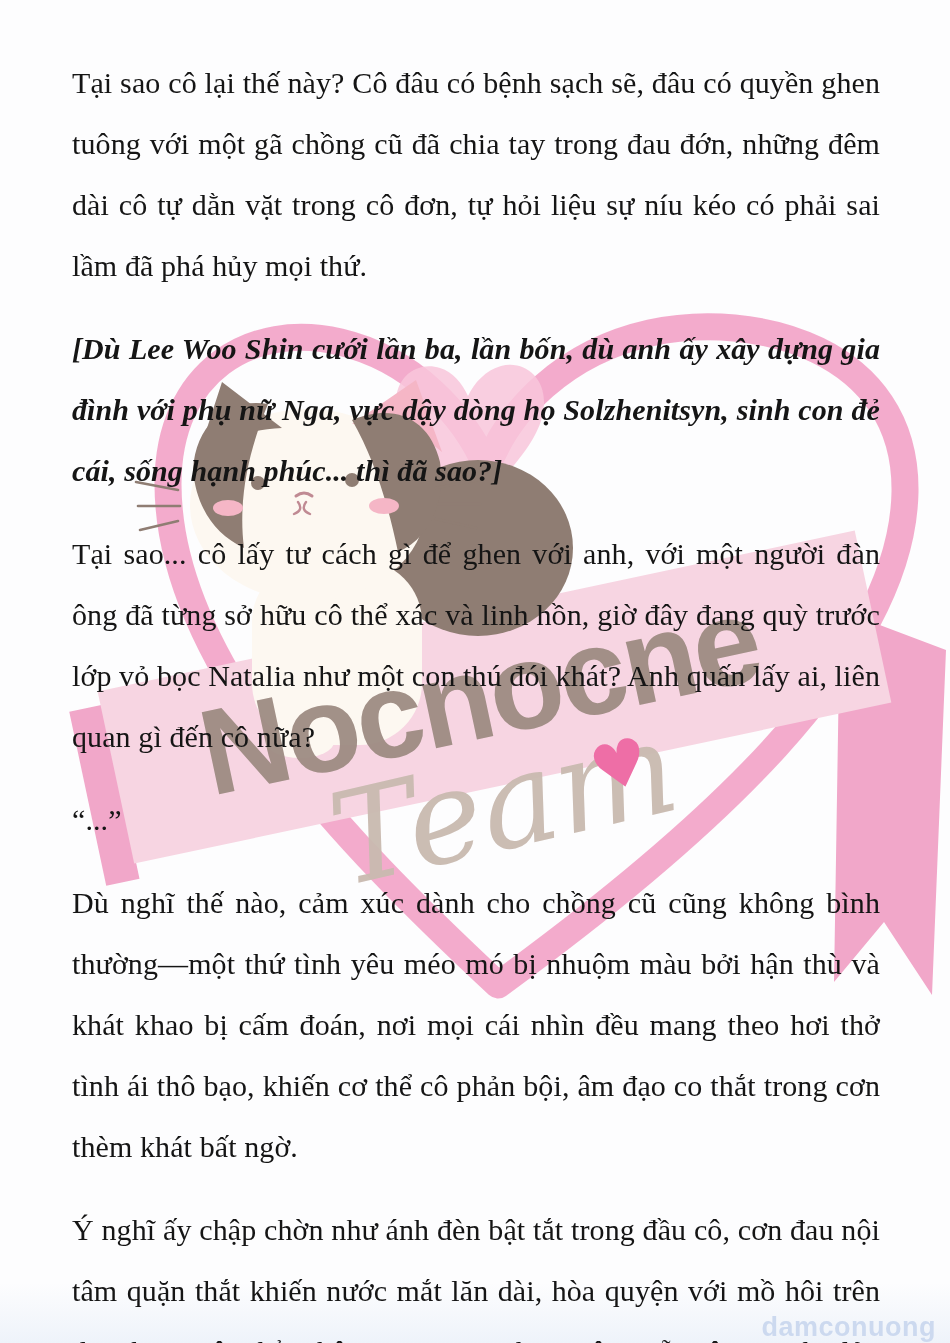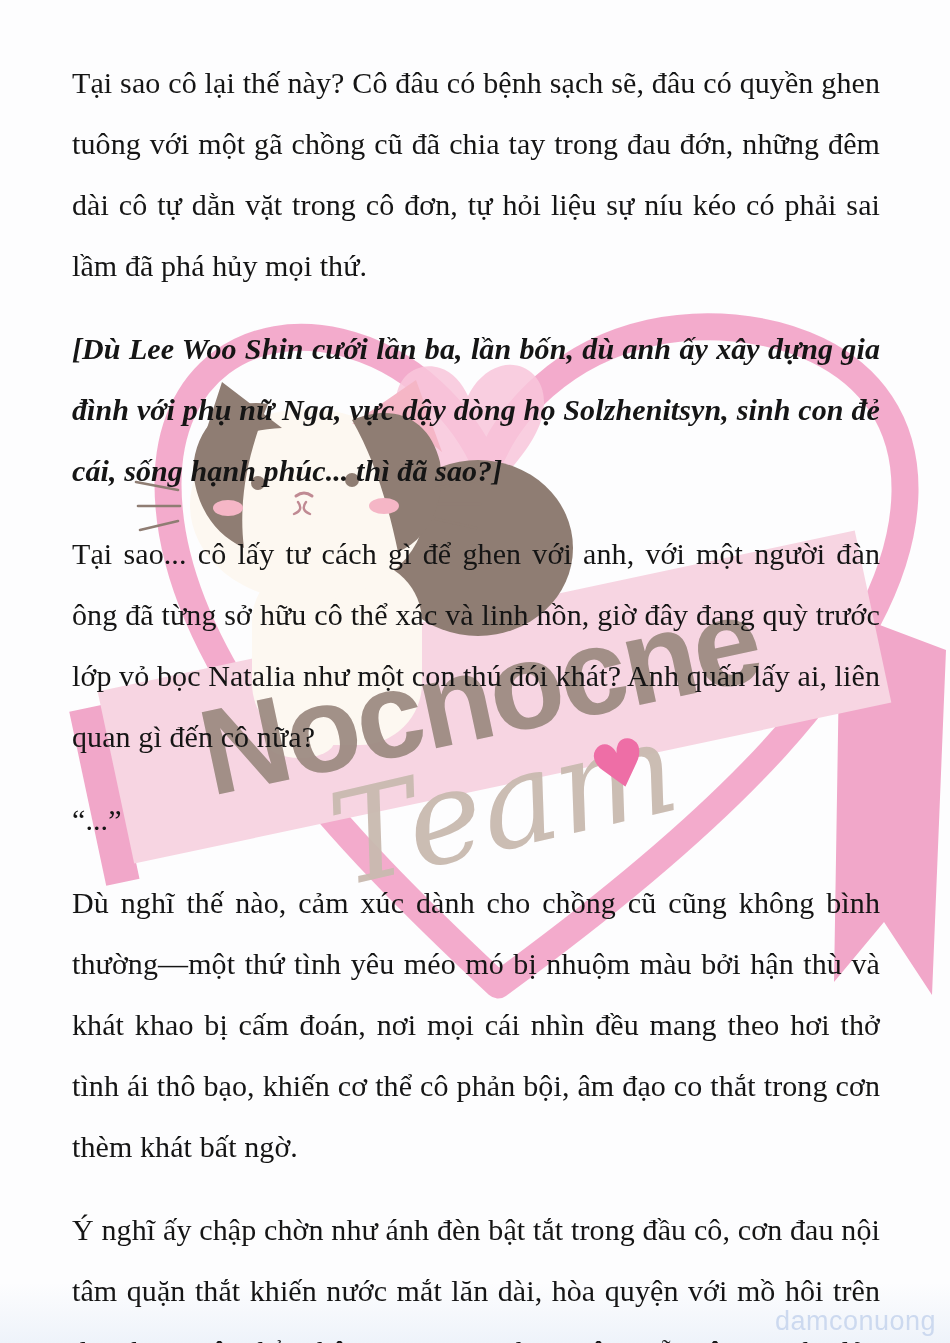--- a/index.html
+++ b/index.html
@@ -81,23 +81,23 @@
     font-size:40px; line-height:1;
     color:var(--logo-blue);
     letter-spacing:1px;
     text-shadow:0 1px 2px rgba(120,135,200,.25);
   }
   .vcomycs-logo::first-letter{
     font-size:60px;
     color:var(--logo-blue-dark);
   }
   .credit{
-    position:absolute; right:14px; bottom:6px; z-index:3;
+    position:absolute; right:14px; bottom:0; z-index:3;
     font-family:"Liberation Sans","DejaVu Sans",sans-serif;
-    font-weight:normal;
+    font-weight:bold;
     font-size:27px;
     color:var(--credit-blue);
     letter-spacing:.5px;
   }
 </style>
 </head>
 <body>
 
 <div class="page">
 

